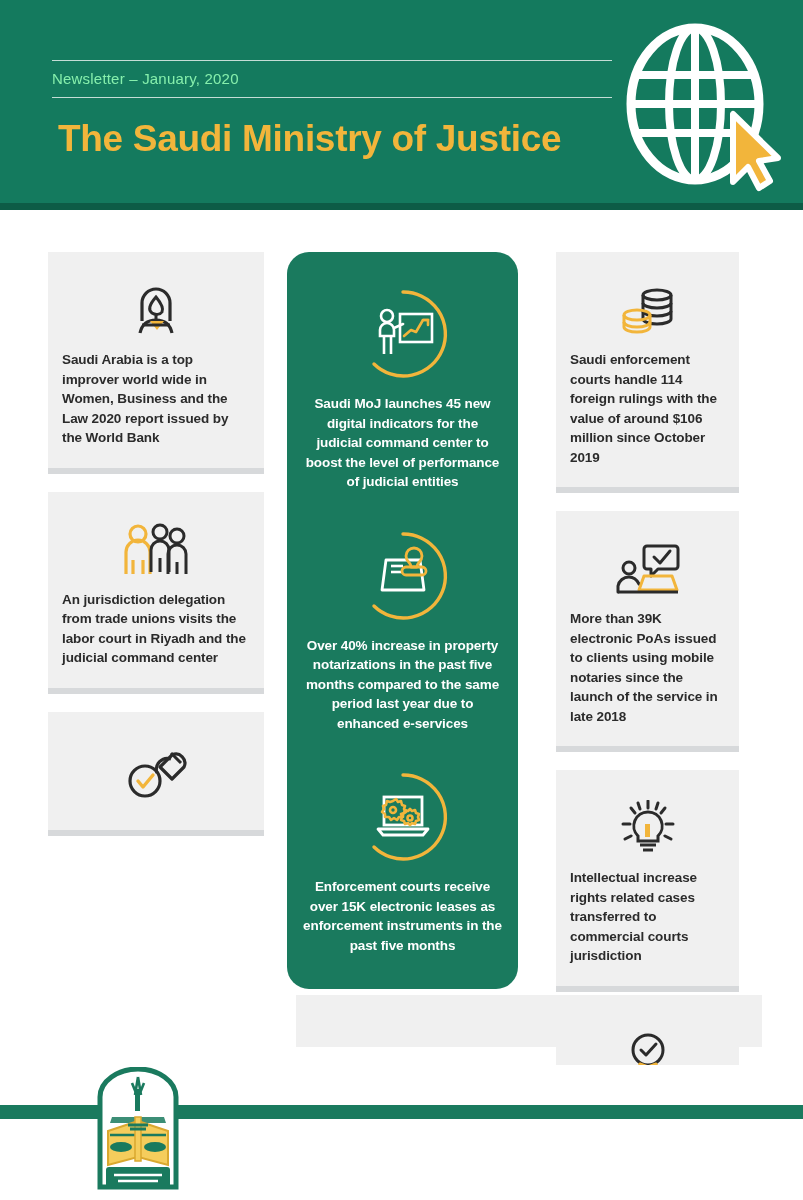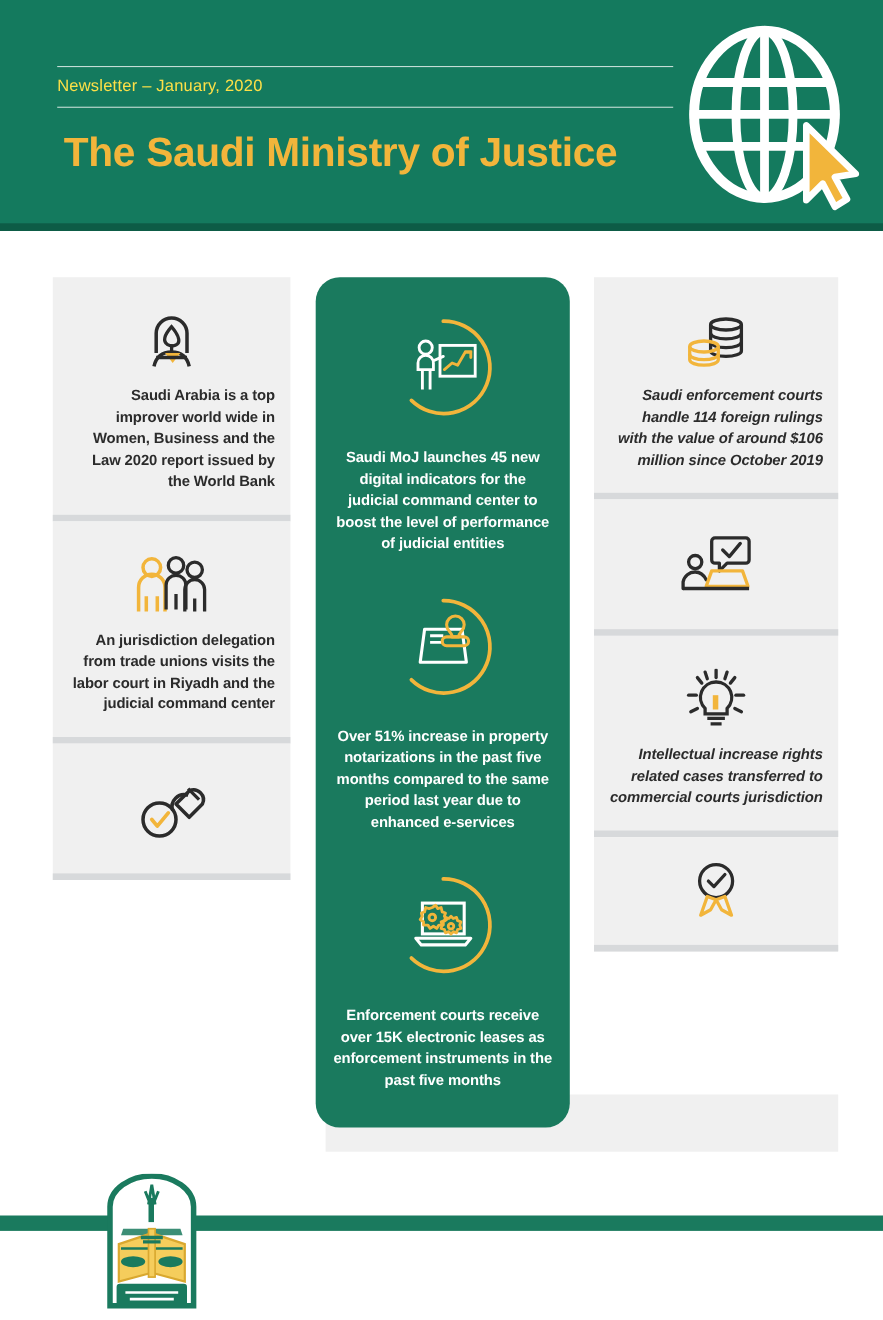--- a/index.html
+++ b/index.html
@@ -23,21 +23,21 @@
   .hdr-rule-top {
     position: absolute; left: 52px; top: 60px; width: 560px; height: 1px;
     background: rgba(255,255,255,0.75);
   }
   .hdr-rule-bot {
     position: absolute; left: 52px; top: 97px; width: 560px; height: 1px;
     background: rgba(255,255,255,0.75);
   }
   .hdr-newsletter {
     position: absolute; left: 52px; top: 70px;
-    color: #fde047; font-size: 15px; letter-spacing: 0.2px;
+    color: #86efac; font-size: 15px; letter-spacing: 0.2px;
     font-family: "Liberation Sans", sans-serif;
   }
   .hdr-title {
     position: absolute; left: 58px; top: 118px;
     color: #f2b53b; font-size: 37px; font-weight: bold;
     letter-spacing: -0.3px; white-space: nowrap;
   }
   .globe { position: absolute; right: 18px; top: 22px; width: 170px; height: 170px; }
 
   
@@ -45,46 +45,47 @@
 
   
   .backing {
     position: absolute; left: 296px; top: 785px; width: 466px; height: 52px;
     background: #f0f0f0;
   }
 
   .col { position: absolute; top: 42px; }
   .col-left  { left: 48px;  width: 216px; }
   .col-mid   { left: 287px; width: 231px; }
-  .col-right { left: 540px; width: 222px; font-style: italic; }
+  .col-right { left: 556px; width: 183px; }
 
   
   .card {
     background: #f0f0f0;
     border-bottom: 6px solid #d7d9db;
     padding: 22px 14px 20px;
-    text-align: right;
+    text-align: left;
+    margin-bottom: 18px;
   }
   .card-text {
     font-size: 13.5px; line-height: 19.5px; color: #2b2b2b;
     font-weight: 600; letter-spacing: -0.1px;
   }
   .card-icon { height: 76px; display: flex; align-items: center; justify-content: center; }
 
   
   .green-panel {
     background: #1a7a5e; border-radius: 22px;
     padding: 28px 16px 34px; text-align: center;
   }
   .g-block { margin-bottom: 30px; }
   .g-block:last-child { margin-bottom: 0; }
   .g-icon { height: 108px; display: flex; align-items: center; justify-content: center; }
   .g-text {
     font-size: 13.5px; line-height: 19.5px; color: #ffffff;
-    font-weight: bold; letter-spacing: -0.1px; margin-top: 18px;
+    font-weight: bold; letter-spacing: -0.1px; margin-top: 6px;
   }
 
   
   .footer { position: absolute; left: 0; top: 1065px; width: 803px; height: 135px; background:#fff; }
   .footer-bar {
     position: absolute; left: 0; top: 40px; width: 803px; height: 14px; background: #1a7a5e;
   }
   .emblem { position: absolute; left: 88px; top: 2px; width: 100px; height: 128px; }
 </style>
 </head>
@@ -183,21 +184,21 @@
           <div class="g-icon">
             <svg width="100" height="100" viewBox="0 0 100 100">
               <path d="M50 8 a42 42 0 1 1 -29 72" fill="none" stroke="#f2b53b" stroke-width="3.4" stroke-linecap="round"></path>
               <path d="M33 34 h34 l4 30 h-42 z" fill="none" stroke="#ffffff" stroke-width="2.8" stroke-linejoin="round"></path>
               <line x1="38" y1="40" x2="50" y2="40" stroke="#ffffff" stroke-width="2.6"></line>
               <line x1="38" y1="46" x2="50" y2="46" stroke="#ffffff" stroke-width="2.6"></line>
               <path d="M53 30 a8 8 0 0 1 16 0 c0 6 -5 6 -5 11 h-6 c0 -5 -5 -5 -5 -11 z" fill="none" stroke="#f2b53b" stroke-width="2.8" stroke-linejoin="round"></path>
               <rect x="49" y="41" width="24" height="8" rx="4" fill="none" stroke="#f2b53b" stroke-width="2.8"></rect>
             </svg>
           </div>
-          <div class="g-text">Over 51% increase in property notarizations in the past five months compared to the same period last year due to enhanced e-services</div>
+          <div class="g-text">Over 40% increase in property notarizations in the past five months compared to the same period last year due to enhanced e-services</div>
         </div>
 
         <div class="g-block">
           <div class="g-icon">
             <svg width="100" height="100" viewBox="0 0 100 100">
               <path d="M50 8 a42 42 0 1 1 -29 72" fill="none" stroke="#f2b53b" stroke-width="3.4" stroke-linecap="round"></path>
               <rect x="31" y="30" width="38" height="28" fill="none" stroke="#ffffff" stroke-width="2.8"></rect>
               <path d="M25 62 h50 l-5 6 h-40 z" fill="none" stroke="#ffffff" stroke-width="2.8" stroke-linejoin="round"></path>
               <g fill="none" stroke="#f2b53b" stroke-width="2.6" stroke-linejoin="round">
                 <path d="M40 34 l3 -2 l2 3 l3 -1 l1 4 l3 1 l-1 3 l2 3 l-3 2 l0 3 l-4 0 l-2 3 l-3 -2 l-3 2 l-2 -3 l-4 0 l0 -3 l-3 -2 l2 -3 l-1 -3 l3 -1 l1 -4 l3 1 z"></path>
@@ -238,20 +239,21 @@
         <div class="card-icon">
           <svg width="70" height="58" viewBox="0 0 70 58">
             <path d="M34 4 h28 a3 3 0 0 1 3 3 v17 a3 3 0 0 1 -3 3 h-17 l-7 7 v-7 h-4 a3 3 0 0 1 -3 -3 V7 a3 3 0 0 1 3 -3 z" fill="none" stroke="#2b2b2b" stroke-width="3" stroke-linejoin="round"></path>
             <polyline points="41,15 47,21 57,9" fill="none" stroke="#2b2b2b" stroke-width="3" stroke-linecap="round" stroke-linejoin="round"></polyline>
             <circle cx="16" cy="26" r="6" fill="none" stroke="#2b2b2b" stroke-width="3"></circle>
             <path d="M5 50 v-6 a11 11 0 0 1 11 -9 c5 0 8 3 10 7" fill="none" stroke="#2b2b2b" stroke-width="3" stroke-linecap="round"></path>
             <path d="M31 34 h28 l5 14 h-38 z" fill="none" stroke="#f2b53b" stroke-width="3" stroke-linejoin="round"></path>
             <line x1="5" y1="50" x2="65" y2="50" stroke="#2b2b2b" stroke-width="3"></line>
           </svg>
         </div>
+        <div class="card-text">More than 39K electronic PoAs issued to clients using mobile notaries since the launch of the service in late 2018</div>
       </div>
 
       <div class="card">
         <div class="card-icon">
           <svg width="62" height="60" viewBox="0 0 62 60">
             <path d="M31 12 a14 14 0 0 1 10 24 v5 h-20 v-5 a14 14 0 0 1 10 -24 z" fill="none" stroke="#2b2b2b" stroke-width="3"></path>
             <line x1="23" y1="45" x2="39" y2="45" stroke="#2b2b2b" stroke-width="3"></line>
             <line x1="26" y1="50" x2="36" y2="50" stroke="#2b2b2b" stroke-width="3"></line>
             <rect x="28" y="24" width="5" height="13" fill="#f2b53b"></rect>
             <g stroke="#2b2b2b" stroke-width="3" stroke-linecap="round">

